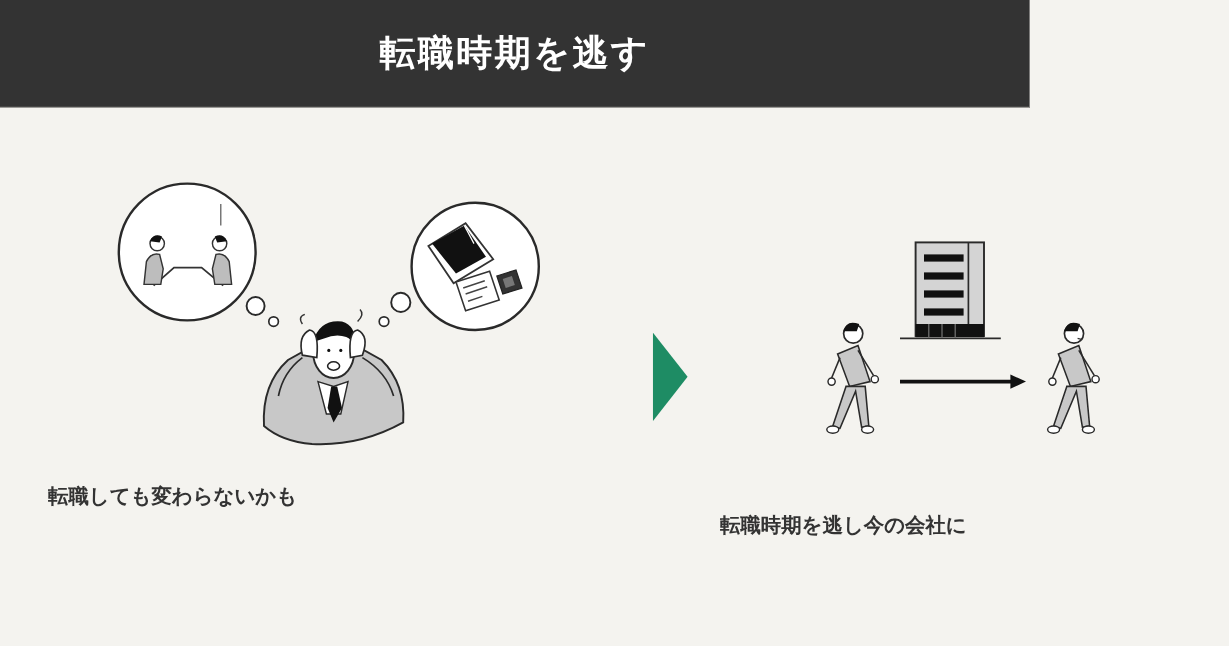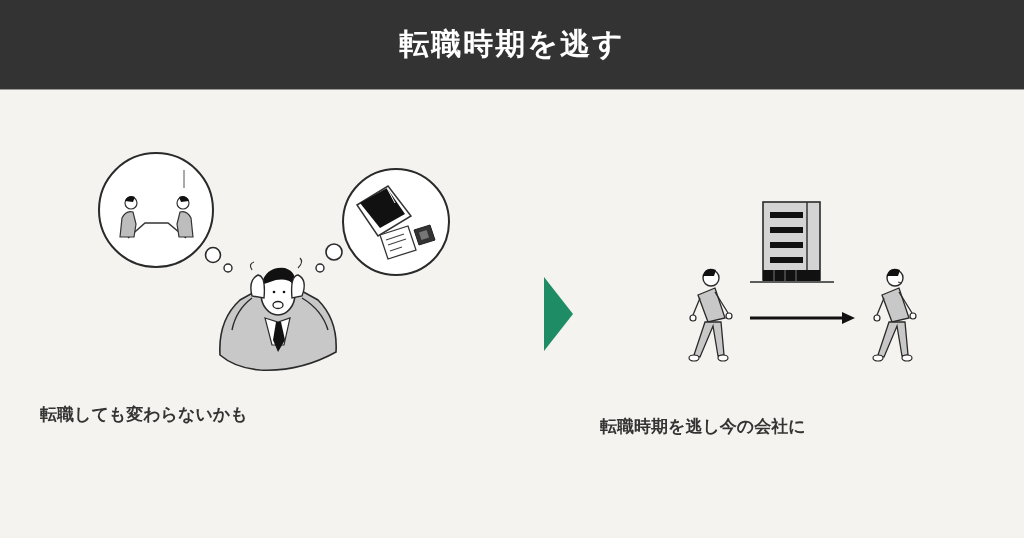--- a/index.html
+++ b/index.html
@@ -3,35 +3,35 @@
 <meta charset="utf-8">
 <style>
   html, body { margin: 0; padding: 0; }
   body {
     width: 1024px; height: 538px; overflow: hidden;
     background: #f4f3ef;
     font-family: "DejaVu Sans", "Liberation Sans", sans-serif;
     position: relative;
   }
   .header {
-    position: absolute; left: 0; top: 0; width: 1024px; height: 89px;
+    position: absolute; left: 0; top: 0; width: 858px; height: 89px;
     background: #333333;
     display: flex; align-items: center; justify-content: center;
     border-bottom: 1px solid #9a9996;
   }
   .header-title {
     color: #ffffff; font-size: 30px; font-weight: bold; letter-spacing: 2px;
   }
   .illus { position: absolute; left: 0; top: 0; }
   .caption {
     position: absolute; text-align: left;
     color: #333333; font-weight: bold; font-size: 17px; line-height: 24px;
   }
   .caption-left { left: 40px; width: 480px; top: 402px; }
-  .caption-right { left: 600px; width: 400px; top: 414px; }
+  .caption-right { left: 600px; width: 400px; top: 426px; }
   .caption span { display: block; }
   .next-arrow { position: absolute; left: 544px; top: 277px; }
 </style>
 </head>
 <body>
 
 <div class="header">
   <div class="header-title">転職時期を逃す</div>
 </div>
 

